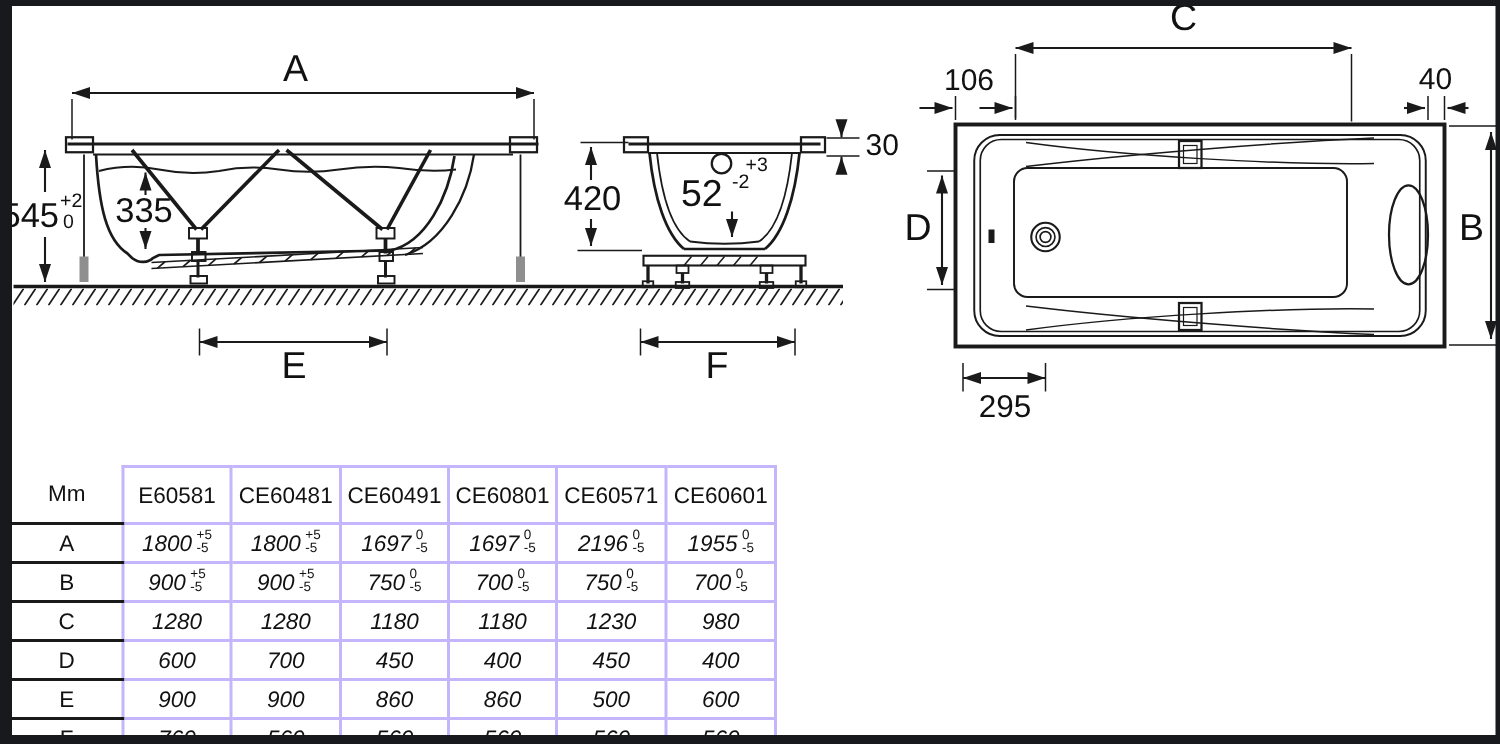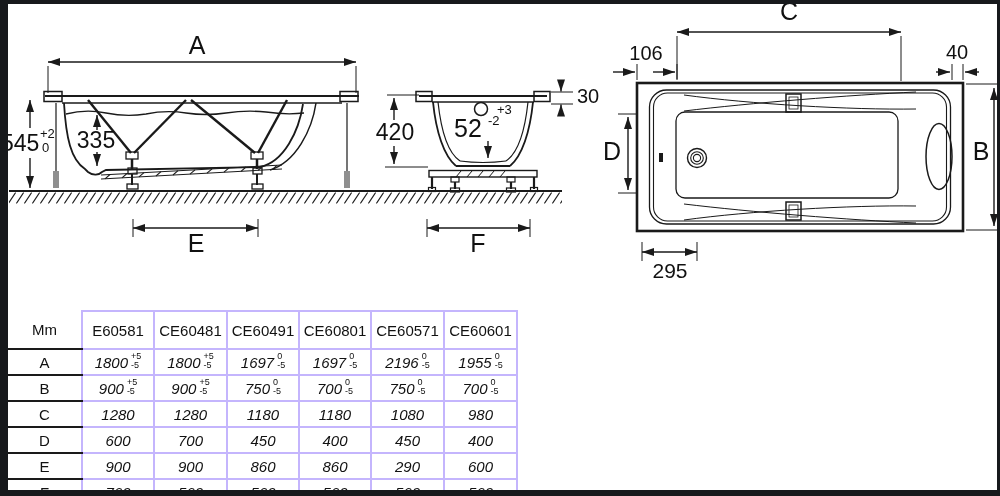--- a/index.html
+++ b/index.html
@@ -319,39 +319,39 @@
                 <span>0</span>
                 <span>-5</span>
               </span></td>
           </tr>
           <tr>
             <td class="lbl">C</td>
             <td class="box"><span class="val">1280</span></td>
             <td class="box"><span class="val">1280</span></td>
             <td class="box"><span class="val">1180</span></td>
             <td class="box"><span class="val">1180</span></td>
-            <td class="box"><span class="val">1080</span></td>
+            <td class="box"><span class="val">1230</span></td>
             <td class="box"><span class="val">980</span></td>
           </tr>
           <tr>
             <td class="lbl">D</td>
             <td class="box"><span class="val">600</span></td>
             <td class="box"><span class="val">700</span></td>
             <td class="box"><span class="val">450</span></td>
             <td class="box"><span class="val">400</span></td>
             <td class="box"><span class="val">450</span></td>
             <td class="box"><span class="val">400</span></td>
           </tr>
           <tr>
             <td class="lbl">E</td>
             <td class="box"><span class="val">900</span></td>
             <td class="box"><span class="val">900</span></td>
             <td class="box"><span class="val">860</span></td>
             <td class="box"><span class="val">860</span></td>
-            <td class="box"><span class="val">290</span></td>
+            <td class="box"><span class="val">500</span></td>
             <td class="box"><span class="val">600</span></td>
           </tr>
           <tr>
             <td class="lbl">F</td>
             <td class="box"><span class="val">760</span></td>
             <td class="box"><span class="val">560</span></td>
             <td class="box"><span class="val">560</span></td>
             <td class="box"><span class="val">560</span></td>
             <td class="box"><span class="val">560</span></td>
             <td class="box"><span class="val">560</span></td>

